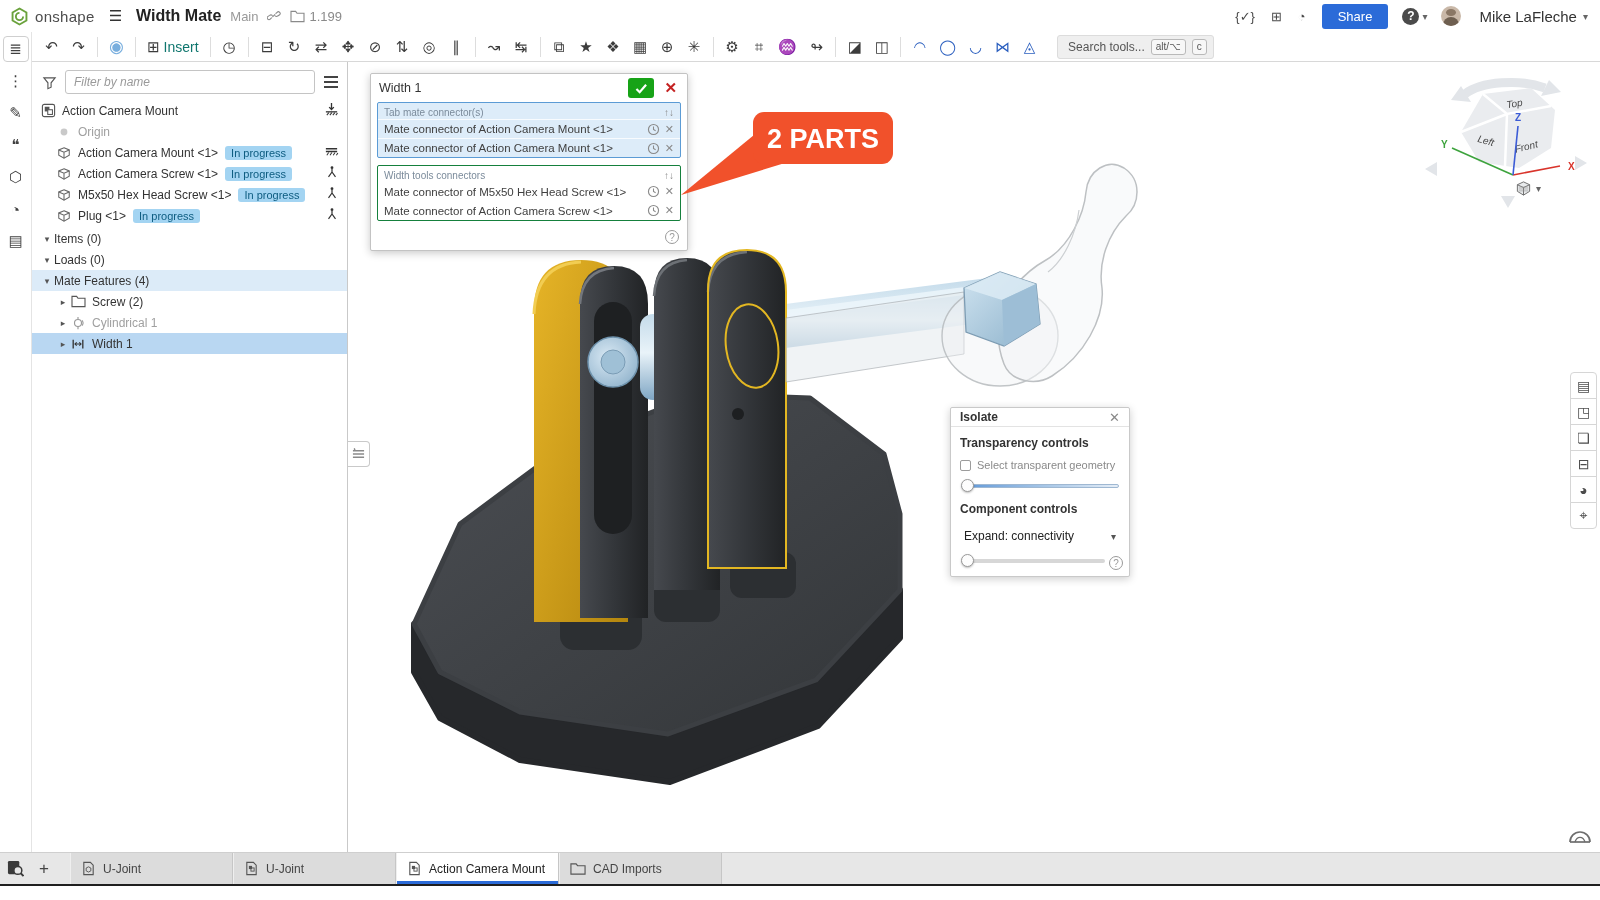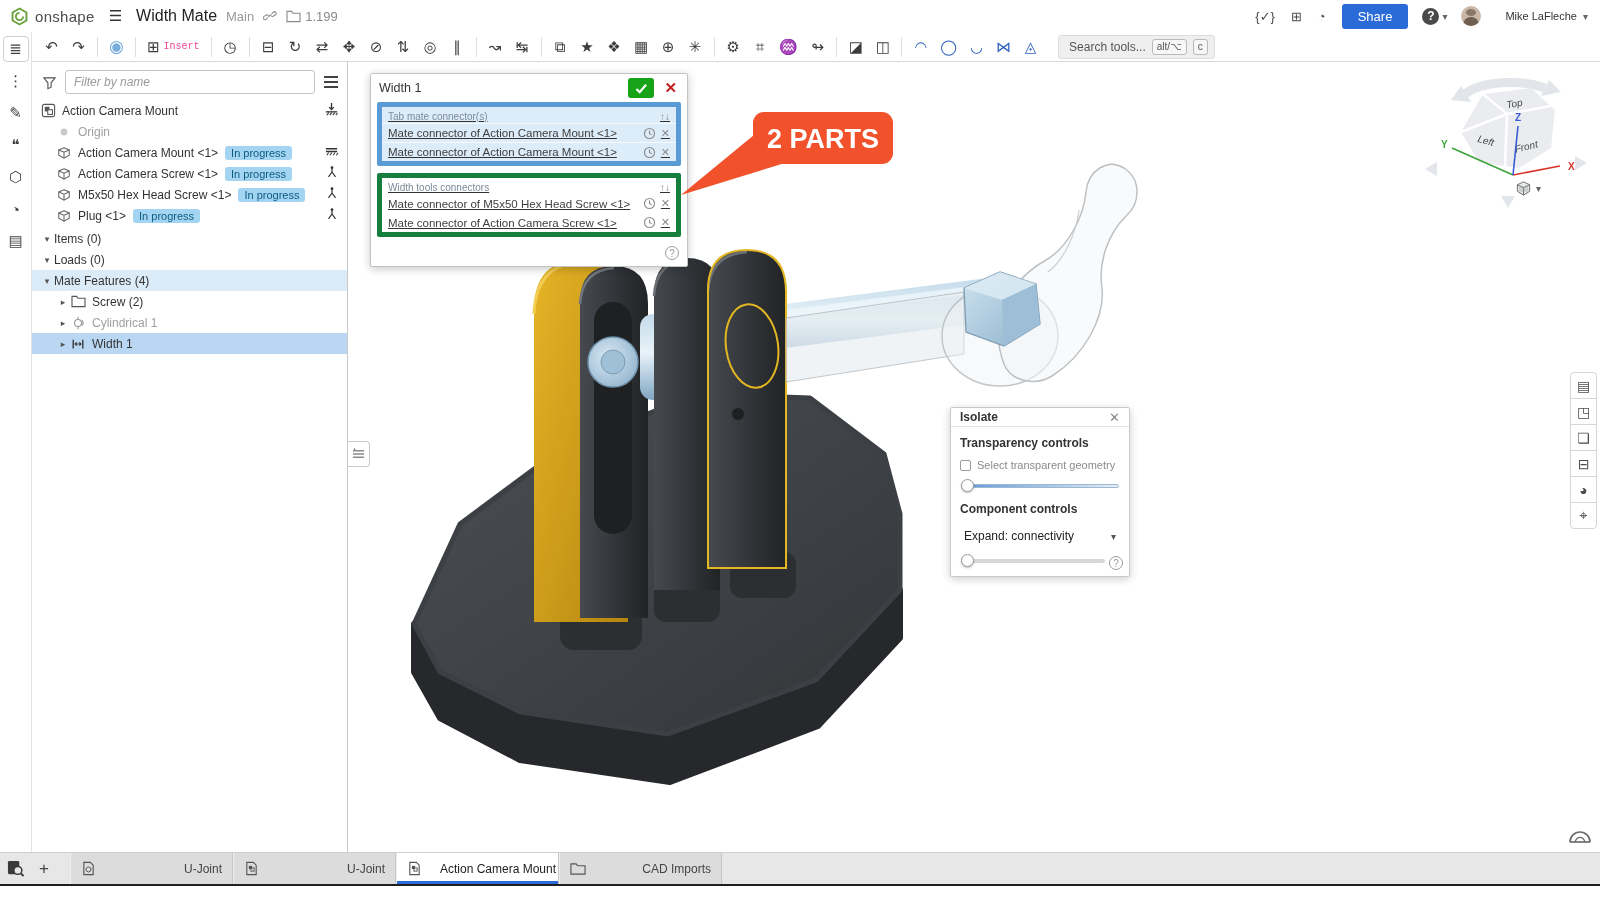--- a/index.html
+++ b/index.html
@@ -5,45 +5,45 @@
   html,body{margin:0;padding:0;background:#fff;}
   *{box-sizing:border-box;-webkit-font-smoothing:antialiased;}
   .app{position:relative;width:1600px;height:900px;background:#fff;overflow:hidden;
        font-family:"Liberation Sans",sans-serif;color:#333;font-size:12px;}
 
   
   .hdr{position:absolute;top:0;left:0;right:0;height:32px;background:#fff;display:flex;align-items:center;padding:0 12px 0 10px;}
   .hdr .logo{display:flex;align-items:center;gap:6px;}
   .hdr .logoname{font-size:15px;color:#4d4d4d;letter-spacing:.3px;}
   .hdr .burger{margin-left:14px;font-size:15px;color:#333;cursor:pointer;}
-  .hdr .doctitle{margin-left:14px;font-size:16px;font-weight:normal;color:#222;}
+  .hdr .doctitle{margin-left:14px;font-size:16px;font-weight:bold;color:#222;}
   .hdr .branch{margin-left:9px;font-size:13px;color:#999;}
   .hdr .linkico,.hdr .foldico{margin-left:9px;display:flex;align-items:center;color:#8a8a8a;}
   .hdr .ver{margin-left:4px;font-size:13px;color:#8a8a8a;}
   .hdr .spacer{flex:1;}
   .hdr .hic{margin-left:16px;color:#4a4a4a;font-size:13px;cursor:pointer;white-space:nowrap;}
   .sharebtn{margin-left:16px;background:#2b6bd8;color:#fff;border:none;border-radius:3px;
             font-size:13px;padding:5px 16px;cursor:pointer;font-family:inherit;}
   .helpwrap{margin-left:14px;display:flex;align-items:center;gap:3px;cursor:pointer;}
   .helpc{width:17px;height:17px;border-radius:50%;background:#4a4a4a;color:#fff;font-size:12px;
          display:flex;align-items:center;justify-content:center;font-weight:bold;}
   .caret{color:#666;font-size:10px;}
   .avatar{margin-left:14px;width:20px;height:20px;border-radius:50%;background:#c9b8a8;position:relative;overflow:hidden;}
   .avatar:after{content:"";position:absolute;left:5px;top:3px;width:10px;height:7px;border-radius:50%;background:#8a7765;}
   .avatar:before{content:"";position:absolute;left:2px;top:11px;width:16px;height:10px;border-radius:8px 8px 0 0;background:#6e5f50;}
-  .uname{margin-left:24px;font-size:11px;color:#333;}
+  .uname{margin-left:18px;font-size:15px;color:#333;}
 
   
   .tbar{position:absolute;top:32px;left:32px;right:0;height:30px;background:#fff;
         border-bottom:1px solid #d8d8d8;display:flex;align-items:center;padding-left:6px;}
   .tbtn{min-width:27px;height:26px;border:none;background:transparent;display:flex;align-items:center;
         justify-content:center;gap:4px;font-size:15px;color:#3c3c3c;cursor:pointer;border-radius:3px;font-family:inherit;}
   .tbtn.blue{color:#2b5fbf;}
   .tbtn.sync{color:#78aede;font-size:17px;}
-  .tbtn .tlabel{font-size:10px;color:#ec4899;font-family:Liberation Mono, monospace;}
+  .tbtn .tlabel{font-size:14px;color:#0f766e;}
   .tsep{width:1px;height:20px;background:#ddd;margin:0 5px;}
   .searchbox{margin-left:14px;display:flex;align-items:center;background:#efefef;border:1px solid #dcdcdc;
              border-radius:3px;height:24px;padding:0 6px 0 10px;color:#555;gap:6px;cursor:text;}
   .skey{border:1px solid #b9b9b9;background:#f7f7f7;border-radius:3px;font-size:10px;color:#555;
         padding:1px 4px;line-height:12px;}
 
   
   .lrail{position:absolute;top:32px;left:0;width:32px;bottom:48px;background:#fff;border-right:1px solid #e4e4e4;
          display:flex;flex-direction:column;align-items:center;padding-top:4px;}
   .lrbtn{width:26px;height:26px;margin-bottom:6px;border:none;background:transparent;color:#3f3f3f;font-size:15px;
@@ -77,21 +77,21 @@
           border-radius:0 4px 4px 0;display:flex;align-items:center;justify-content:center;color:#777;cursor:pointer;}
 
   
   .dlg{position:absolute;left:22px;top:11px;width:318px;background:#fff;border:1px solid #c3c3c3;
        box-shadow:0 2px 8px rgba(0,0,0,.22);border-radius:2px;z-index:5;}
   .dlghead{display:flex;align-items:center;height:28px;padding:0 8px;}
   .dlgtitle{font-size:12.5px;color:#333;flex:1;}
   .okbtn{width:26px;height:20px;background:#17a317;border:none;border-radius:3px;color:#fff;display:flex;
          align-items:center;justify-content:center;cursor:pointer;margin-right:8px;}
   .xbtn{border:none;background:none;color:#c42222;font-size:15px;font-weight:bold;cursor:pointer;padding:0 2px;}
-  .grp{margin:0 6px 7px 6px;border:5px solid #15803d;border-radius:2px;background:#fff;text-decoration:underline;}
+  .grp{margin:0 6px 7px 6px;border:1px solid #15803d;border-radius:2px;background:#fff;}
   .grp.active{border-color:#5b9bd5;background:#ddecf9;}
   .grphead{display:flex;align-items:center;height:16px;padding:2px 6px 0 6px;font-size:10px;color:#7b8b9b;}
   .grphead .sort{margin-left:auto;color:#888;font-size:10px;cursor:pointer;}
   .grprow{display:flex;align-items:center;height:19px;padding:0 6px;font-size:11.5px;color:#404040;}
   .grp.active .grprow{border-top:1px solid rgba(255,255,255,.8);}
   .grprow .rtxt{flex:1;overflow:hidden;text-overflow:ellipsis;white-space:nowrap;}
   .grprow .rowico{margin-left:5px;display:flex;cursor:pointer;}
   .grprow .rowx{margin-left:5px;color:#8a8a8a;cursor:pointer;font-size:11px;}
   .dlgfoot{display:flex;justify-content:flex-end;padding:2px 8px 6px 8px;}
   .qmark{width:14px;height:14px;border-radius:50%;border:1.4px solid #9a9a9a;color:#9a9a9a;font-size:10px;
@@ -128,22 +128,22 @@
          display:flex;align-items:center;justify-content:center;cursor:pointer;}
   .rrbtn:first-child{border-radius:4px 4px 0 0;margin-top:0;}
   .rrbtn:last-child{border-radius:0 0 4px 4px;}
   .globe{position:absolute;right:8px;bottom:6px;z-index:3;cursor:pointer;}
 
   
   .tabbar{position:absolute;left:0;top:852px;width:1600px;height:32px;background:#e7e7e7;border-top:1px solid #cfcfcf;
           display:flex;align-items:stretch;}
   .tabtool{width:30px;display:flex;align-items:center;justify-content:center;color:#3a3a3a;cursor:pointer;}
   .plusbtn{width:28px;display:flex;align-items:center;justify-content:center;font-size:17px;color:#444;cursor:pointer;}
-  .dtab{width:163px;display:flex;align-items:center;gap:18px;padding:0 10px;background:#dcdcdc;border-right:1px solid #c6c6c6;
-        border-left:1px solid #efefef;color:#444;cursor:pointer;position:relative;white-space:nowrap;overflow:hidden;justify-content:space-between;}
+  .dtab{width:163px;display:flex;align-items:center;gap:7px;padding:0 10px;background:#dcdcdc;border-right:1px solid #c6c6c6;
+        border-left:1px solid #efefef;color:#444;cursor:pointer;position:relative;white-space:nowrap;overflow:hidden;}
   .dtab.active{background:#fff;color:#222;}
   .dtab.active:after{content:"";position:absolute;left:0;right:0;bottom:0;height:3px;background:#2b6bd8;}
   .bottomline{position:absolute;left:0;top:884px;width:1600px;height:2px;background:#1f1f1f;}
 </style>
 </head>
 <body>
 
 <div class="app">
 
   <header class="hdr">

